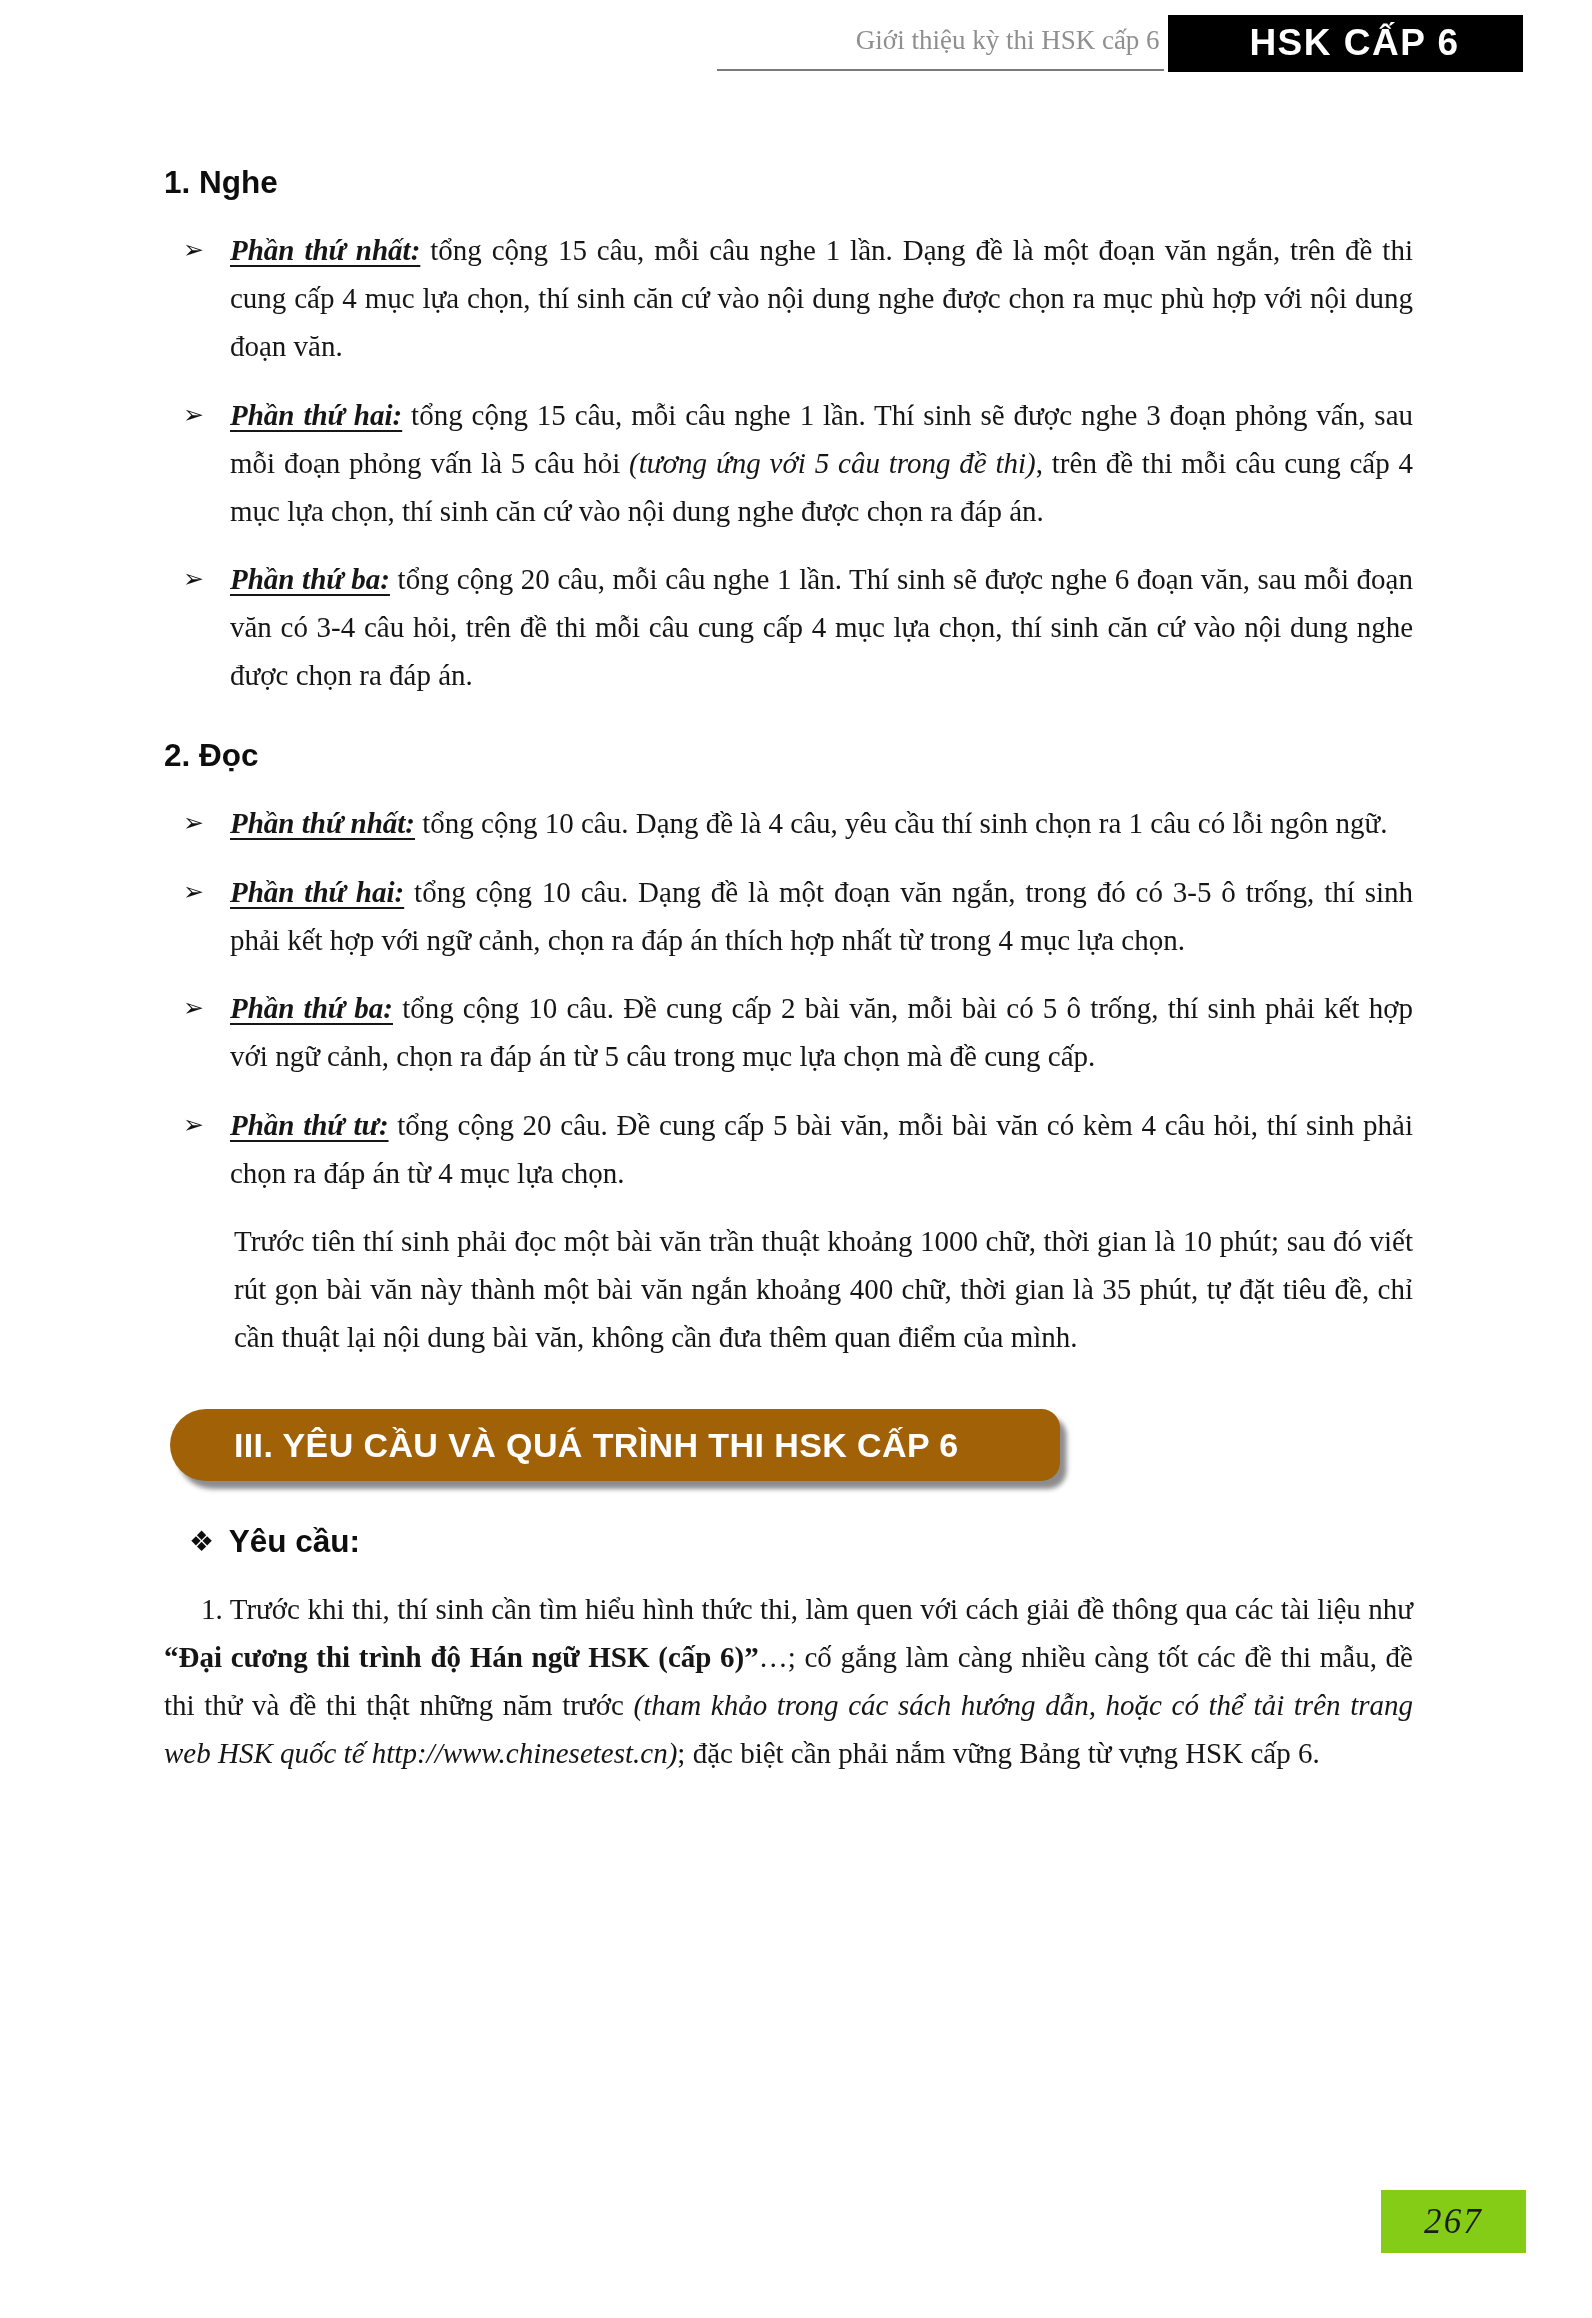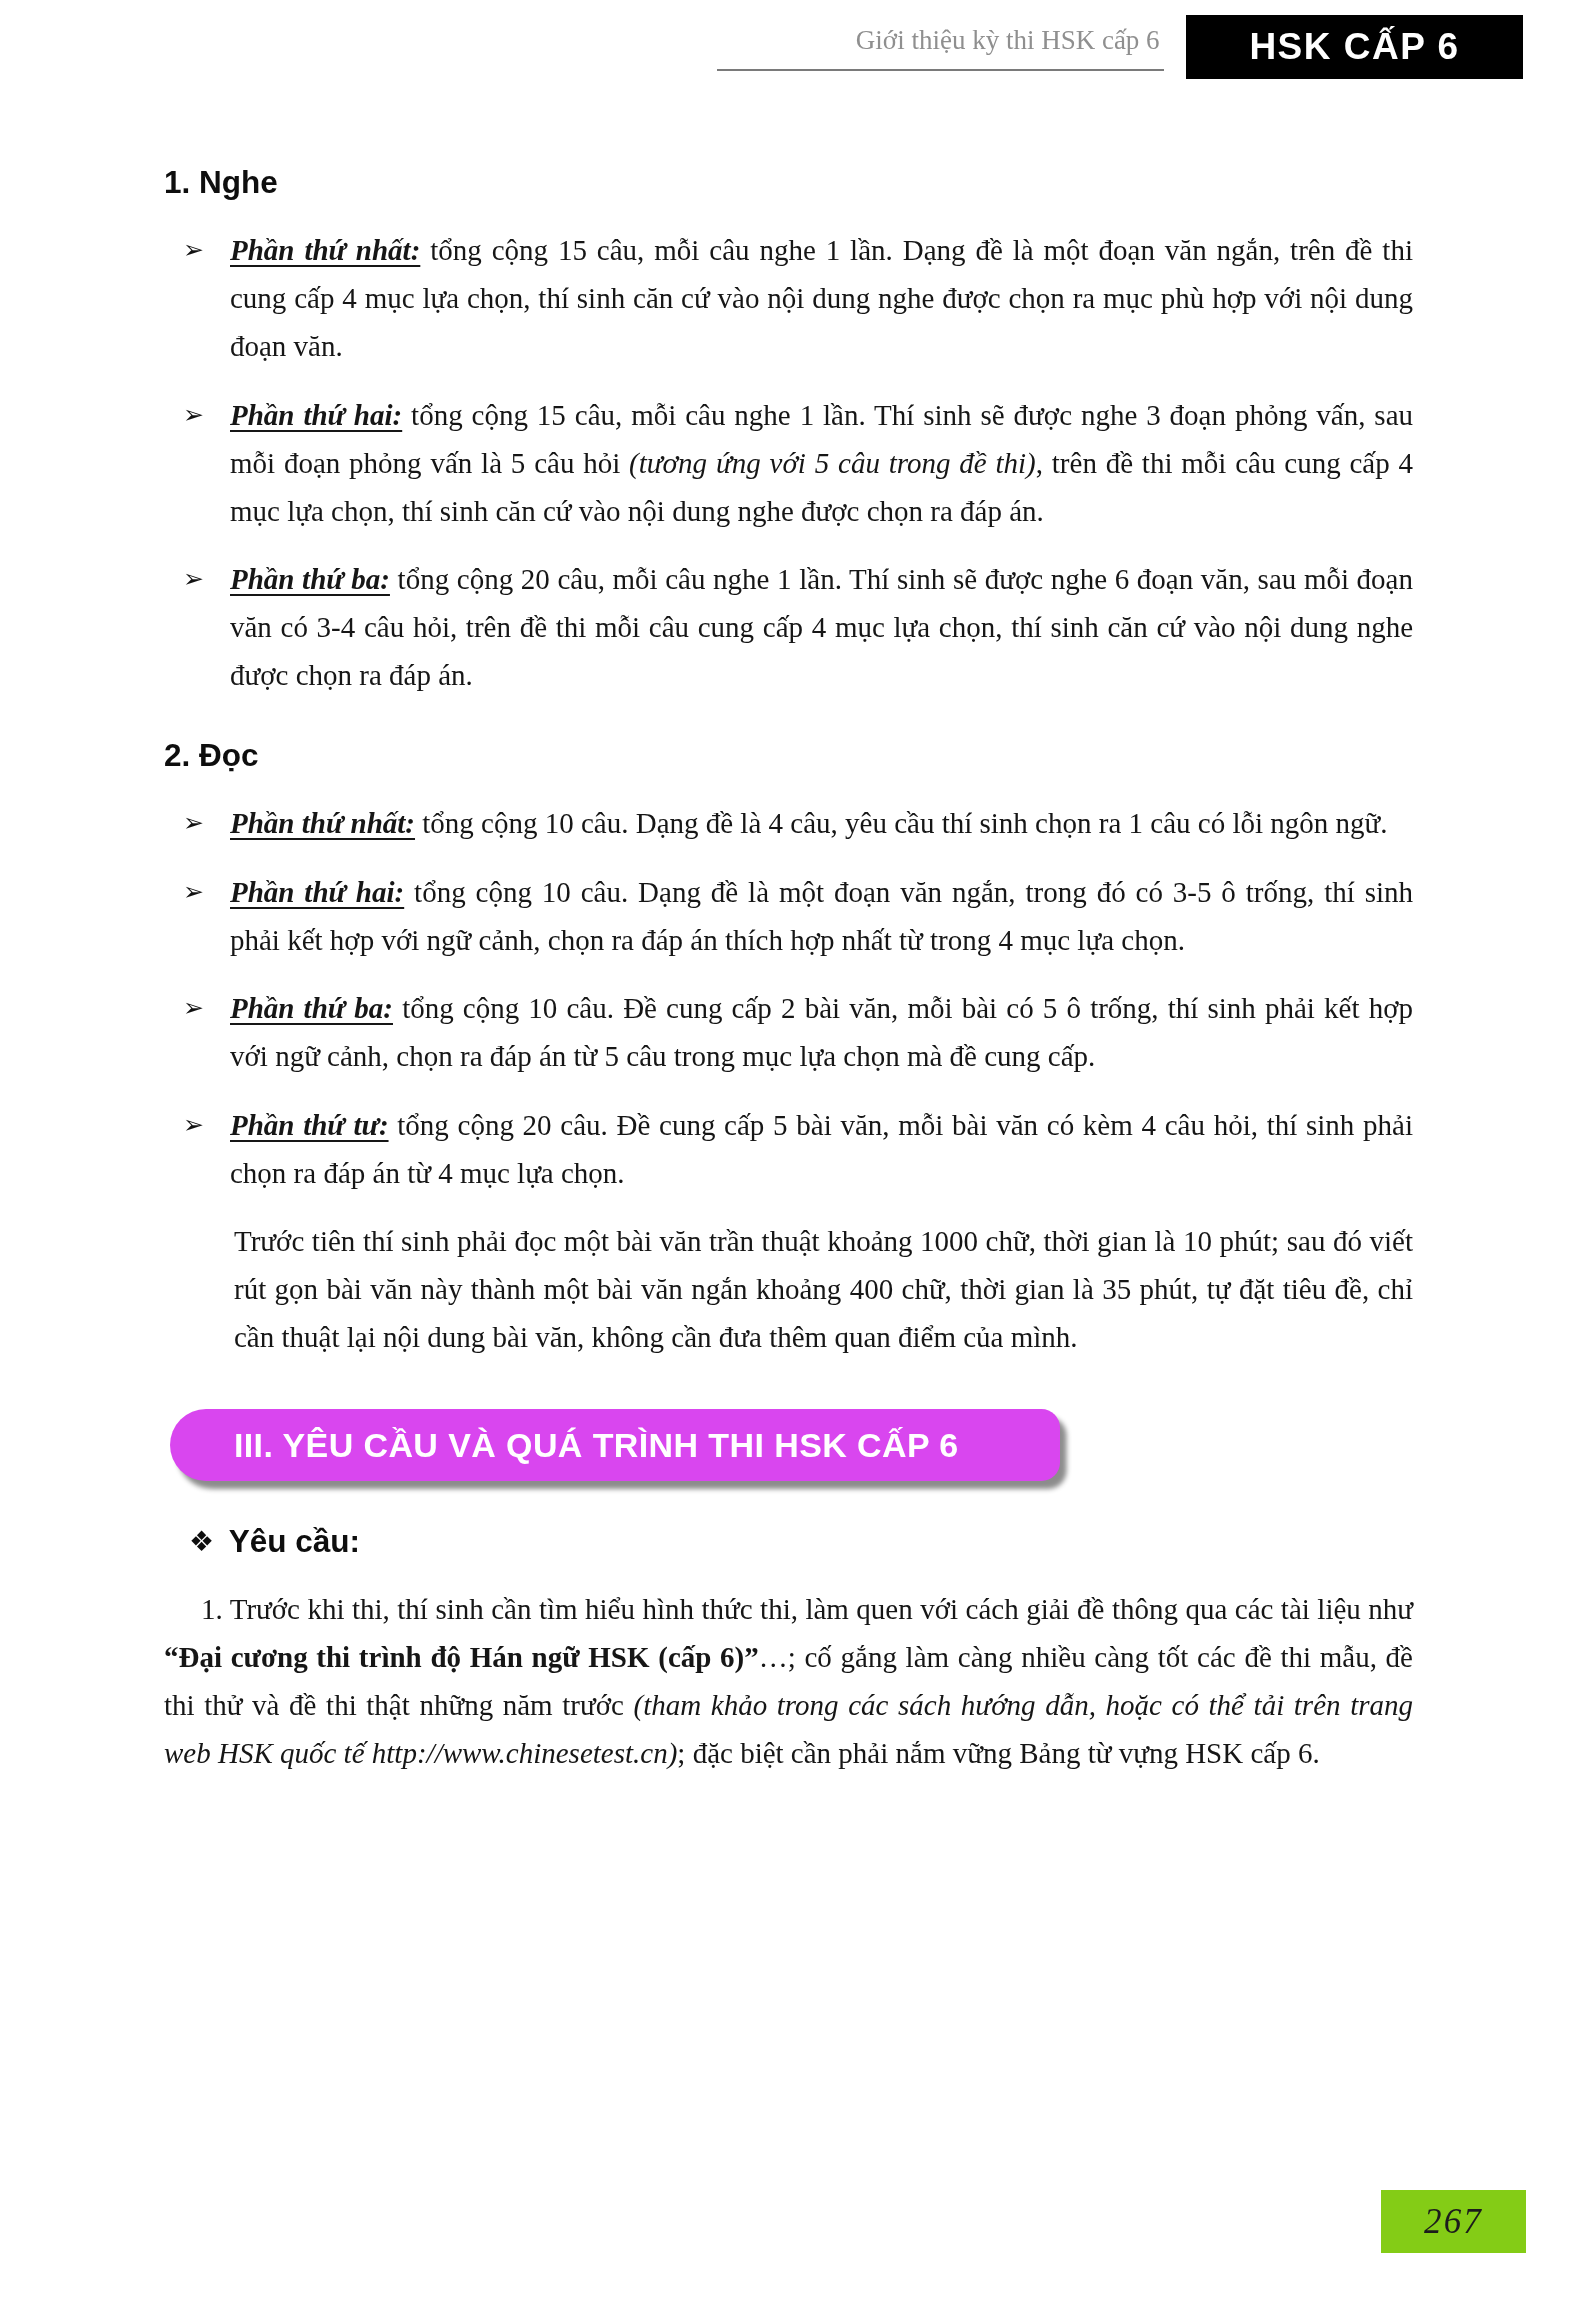--- a/index.html
+++ b/index.html
@@ -18,25 +18,25 @@
   .running-title {
     position: absolute; top: 25px; right: 428px;
     font-family: Liberation Serif, serif;
     font-size: 27px; color: #8f8f8f;
     padding: 0 4.4px 13px 139px;
     border-bottom: 2.2px solid #7a7a7a;
     white-space: nowrap;
   }
   .hsk-badge {
     position: absolute; top: 14.6px; right: 69px;
-    height: 64px; min-width: 337px;
+    height: 57px; min-width: 337px;
     background: #000000; color: #ffffff;
     display: flex; align-items: center; justify-content: center;
     font-family: "Liberation Sans", sans-serif;
-    font-weight: 700; font-size: 37px; letter-spacing: 1.5px;
+    font-weight: 700; font-size: 37px; letter-spacing: 1.5px; padding-left: 18px;
   }
 
   
   .content { padding: 0 179px 0 164px; margin-top: 40px; }
   .h1 {
     font-family: "Liberation Sans", sans-serif;
     font-weight: 700; font-size: 31.5px; color: #0e0e0e;
     margin: 38px 0 25px 0;
   }
   .item { display: flex; margin: 0 0 20.5px 0; }
@@ -62,21 +62,21 @@
   .plain-par {
     margin: 0 0 0 70px;
     font-size: 29px; line-height: 48px;
     text-align: justify;
   }
 
   
   .banner {
     margin: 48px 0 42px 5.9px;
     width: 890px; height: 72px;
-    background: #d946ef;
+    background: #a16207;
     border-radius: 37px 19px 19px 37px;
     box-shadow: 6.6px 8px 5.1px rgba(0,0,0,0.45);
     display: flex; align-items: center;
   }
   .banner-title {
     font-family: "Liberation Sans", sans-serif;
     font-weight: 700; font-size: 34px; color: #ffffff;
     padding-left: 64px; letter-spacing: 0.4px;
     white-space: nowrap;
   }

